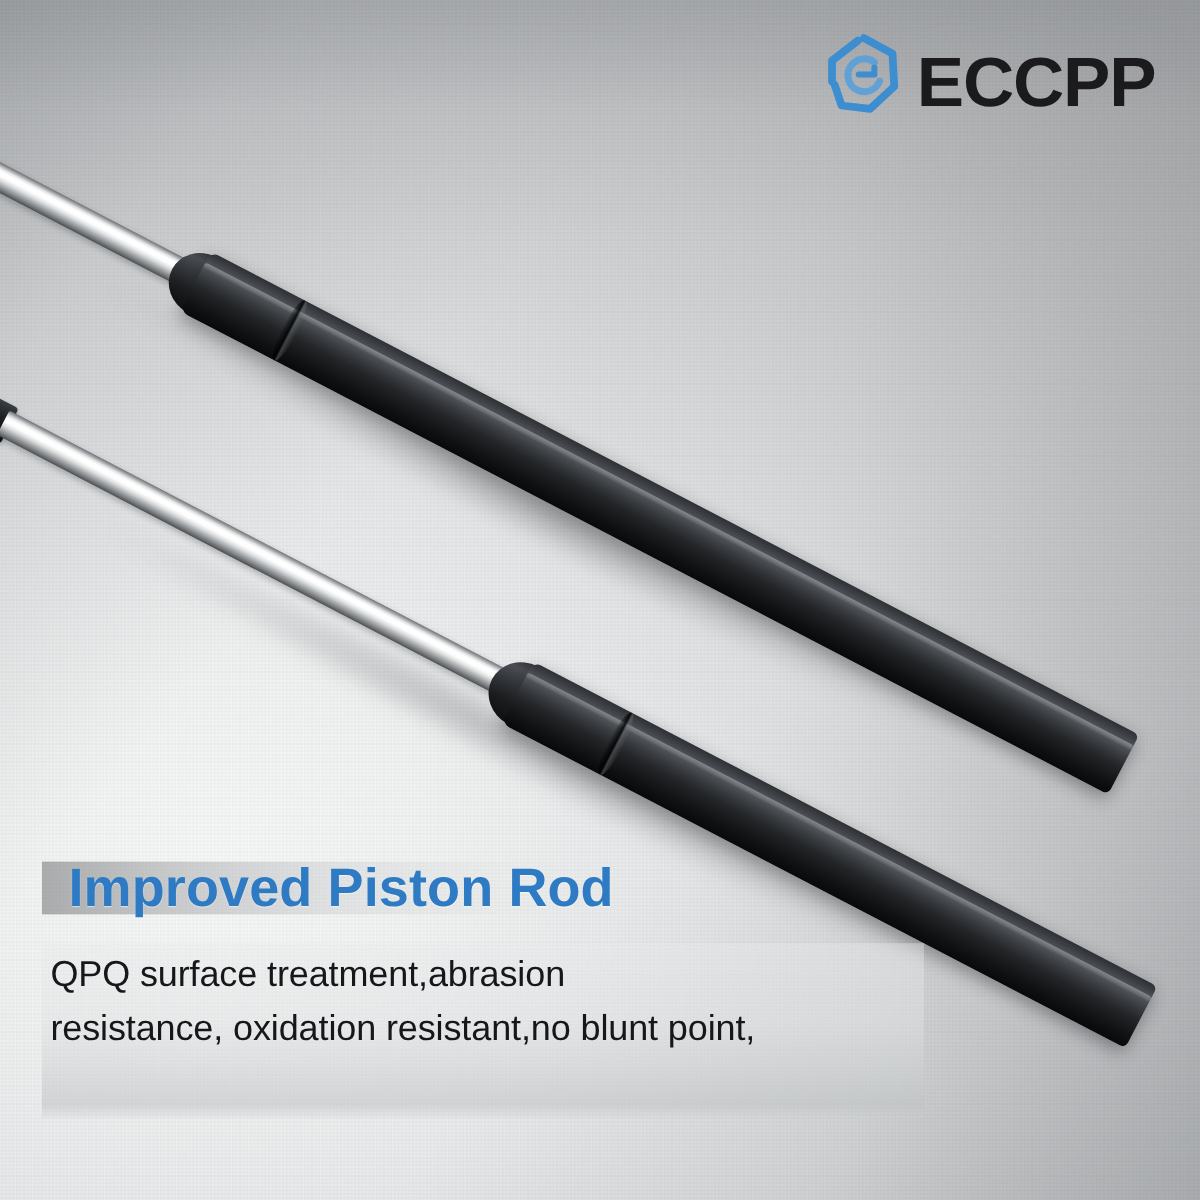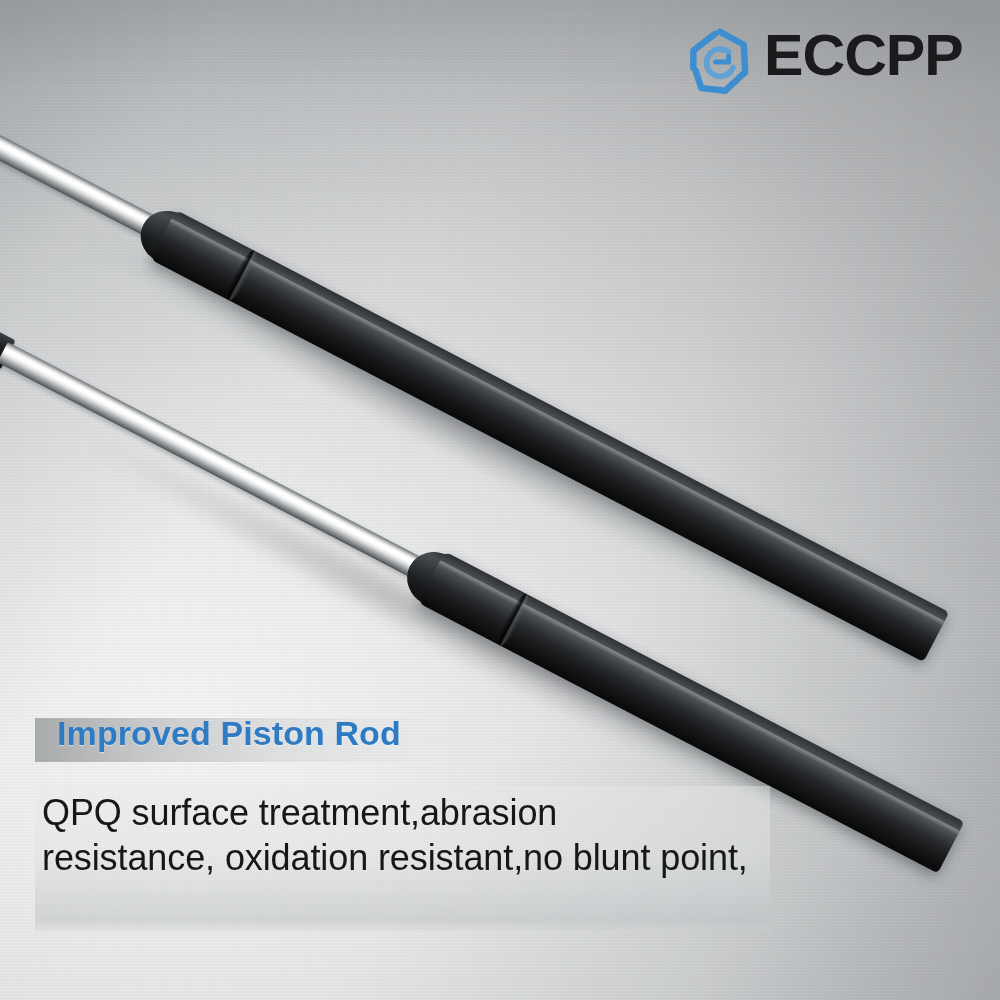--- a/index.html
+++ b/index.html
@@ -66,21 +66,21 @@
       repeating-linear-gradient(90deg, rgba(0,0,0,0.030) 0 1px, rgba(255,255,255,0.03) 1px 2px);
     background-size: 3px 3px, 3px 3px;
   }
 
   
   .logo {
     position: absolute;
     top: 26px;
     left: 684px;
     display: flex;
-    align-items: flex-start;
+    align-items: flex-end;
     gap: 8px;
   }
   .logo-mark { width: 72px; height: 72px; display: block; }
   .logo-word {
     font-size: 58px;
     font-weight: 700;
     letter-spacing: -1px;
     color: #1b1b1d;
     line-height: 1;
     font-family: "Liberation Sans", sans-serif;
@@ -194,21 +194,21 @@
       rgba(126,129,132,0.62) 0%,
       rgba(152,155,158,0.48) 22%,
       rgba(189,192,194,0.30) 52%,
       rgba(221,223,224,0.14) 80%,
       rgba(236,238,238,0.03) 100%);
   }
   .headline {
     position: absolute;
     left: 57px;
     top: 714px;
-    font-size: 34px;
+    font-size: 45px;
     font-weight: 700;
     color: #2e7bc4;
     letter-spacing: 0.1px;
     white-space: nowrap;
     text-shadow: 0 1px 1px rgba(255,255,255,0.55);
   }
 
   .body-band {
     position: absolute;
     left: 35px;
@@ -220,21 +220,21 @@
       rgba(224,226,227,0.46) 46%,
       rgba(206,209,211,0.55) 72%,
       rgba(192,195,197,0.58) 92%,
       rgba(208,211,213,0.20) 100%);
   }
   .body-copy {
     position: absolute;
     left: 42px;
     top: 790px;
     width: 740px;
-    font-size: 36px;
+    font-size: 30px;
     line-height: 45px;
     color: #161718;
     letter-spacing: -0.1px;
     white-space: nowrap;
   }
   .body-copy div { white-space: nowrap; }
 </style>
 </head>
 <body>
 

